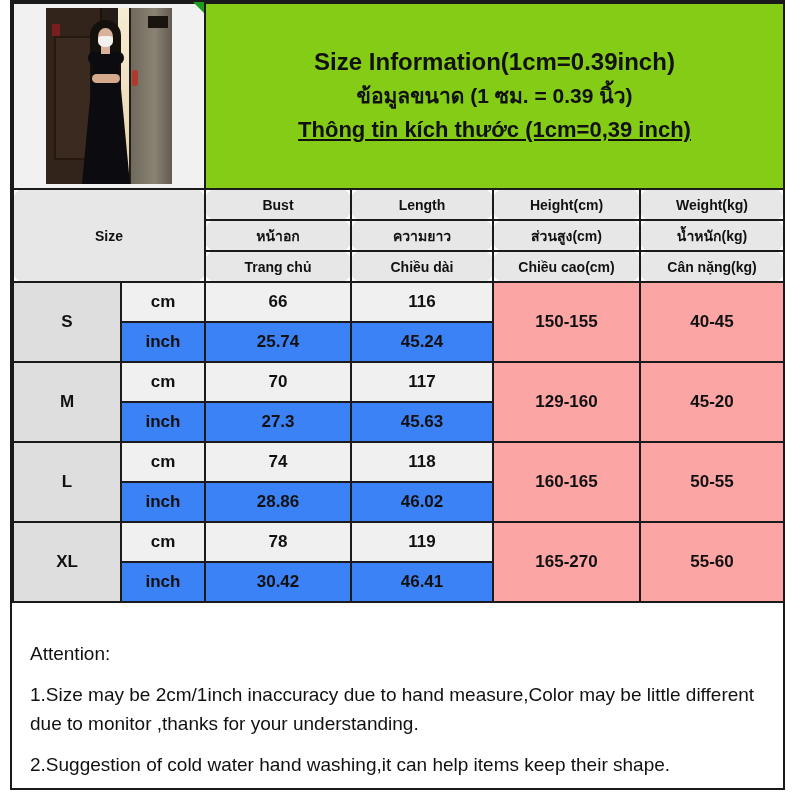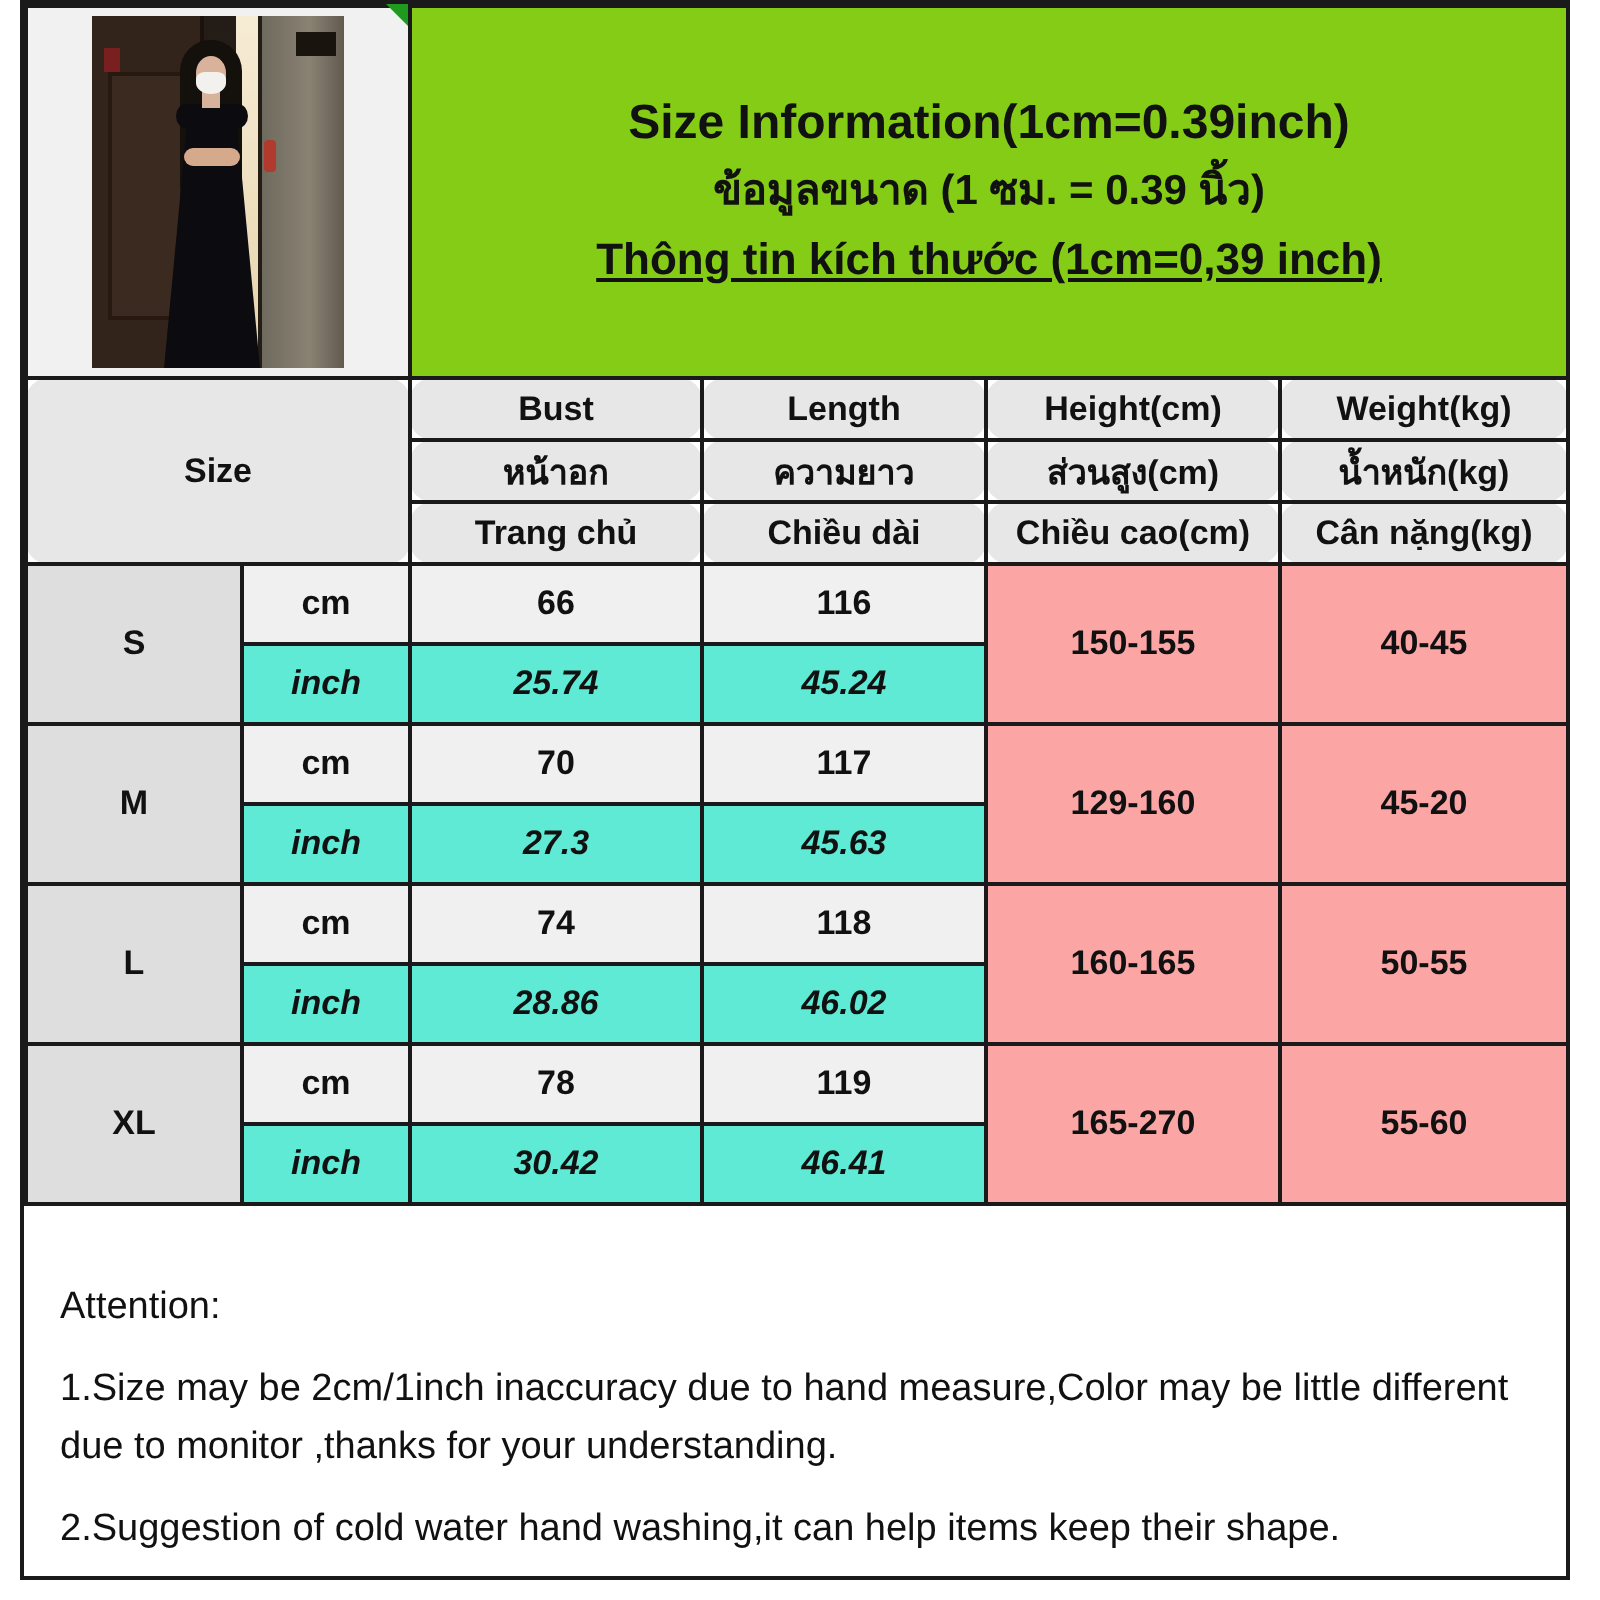--- a/index.html
+++ b/index.html
@@ -30,26 +30,26 @@
     overflow:hidden;
   }
   
   td.photo-cell{background:#f1f1f1;height:184px;}
   td.title-cell{background:#84cc16;}
   .title-en{font-size:24px;font-weight:bold;line-height:34px;}
   .title-th{font-size:21px;font-weight:bold;line-height:34px;}
   .title-vi{font-size:22px;font-weight:bold;line-height:34px;text-decoration:underline;}
   
   td.size-big{background:#e0e0e0;font-size:38px;font-weight:bold;}
-  tr.hdr td{height:29px;font-size:17px;font-weight:bold;background:#e7e7e7;border-radius:11px;}
+  tr.hdr td{height:29px;font-size:14px;font-weight:bold;background:#e7e7e7;border-radius:11px;}
   
   tr.data td{height:38px;font-size:17px;font-weight:bold;margin-top:27px;}
   td.size-label{background:#dedede;font-size:20px;font-weight:bold;}
   td.cm-bg{background:#f0f0f0;}
-  td.inch-bg{background:#5eead4;font-style:italic;}
+  td.inch-bg{background:#3b82f6;}
   td.range-bg{background:#fca5a5;}
   
   .attention{
     position:absolute;left:0;right:0;bottom:0;top:623px;
     background:#ffffff;
     padding:2px 6px 0 6px;
     font-size:19px;line-height:29px;color:#111;
     text-align:left;
   }
   .attention p{margin:12px;}

